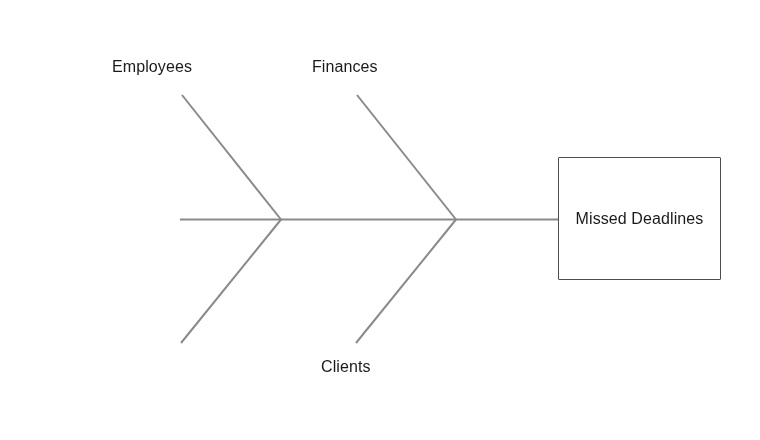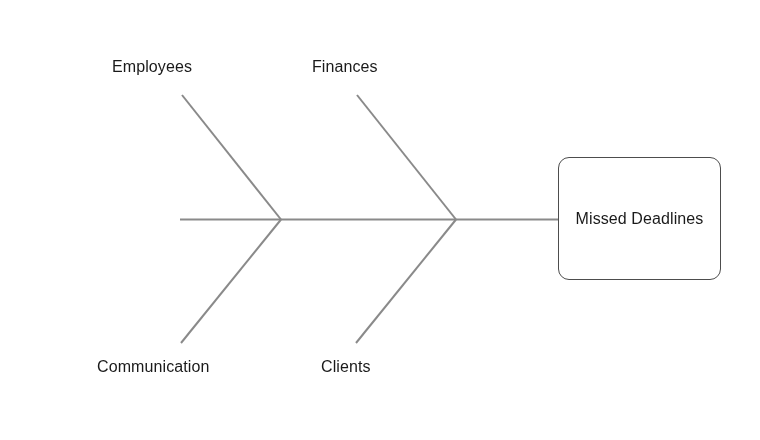--- a/index.html
+++ b/index.html
@@ -38,21 +38,21 @@
     letter-spacing: 0.1px;
   }
   #effect-box {
     position: absolute;
     left: 558px;
     top: 157px;
     width: 163px;
     height: 123px;
     box-sizing: border-box;
     border: 1.6px solid #4d4d4d;
-    border-radius: 11px;
+    border-radius: 1px;
     background: #ffffff;
     display: flex;
     align-items: center;
     justify-content: center;
   }
   #effect-label {
     font-family: "Liberation Sans", sans-serif;
     font-size: 16px;
     line-height: 19px;
     color: #1a1a1a;
@@ -76,21 +76,20 @@
 
     <line x1="357" y1="95" x2="456" y2="219.5" stroke="#8a8a8a" stroke-width="2"></line>
 
     <line x1="356" y1="343" x2="456" y2="219.5" stroke="#8a8a8a" stroke-width="2"></line>
   </svg>
 
   <div class="cat-label" style="left:112px; top:58px;">Employees</div>
 
   <div class="cat-label" style="left:312px; top:58px;">Finances</div>
 
-  <div class="cat-label" style="left:97px; top:358px;">Communication</div>
 
   <div class="cat-label" style="left:321px; top:358px;">Clients</div>
 
   <div id="effect-box">
     <span id="effect-label">Missed Deadlines</span>
   </div>
 
 </div>
 
 </body></html>

